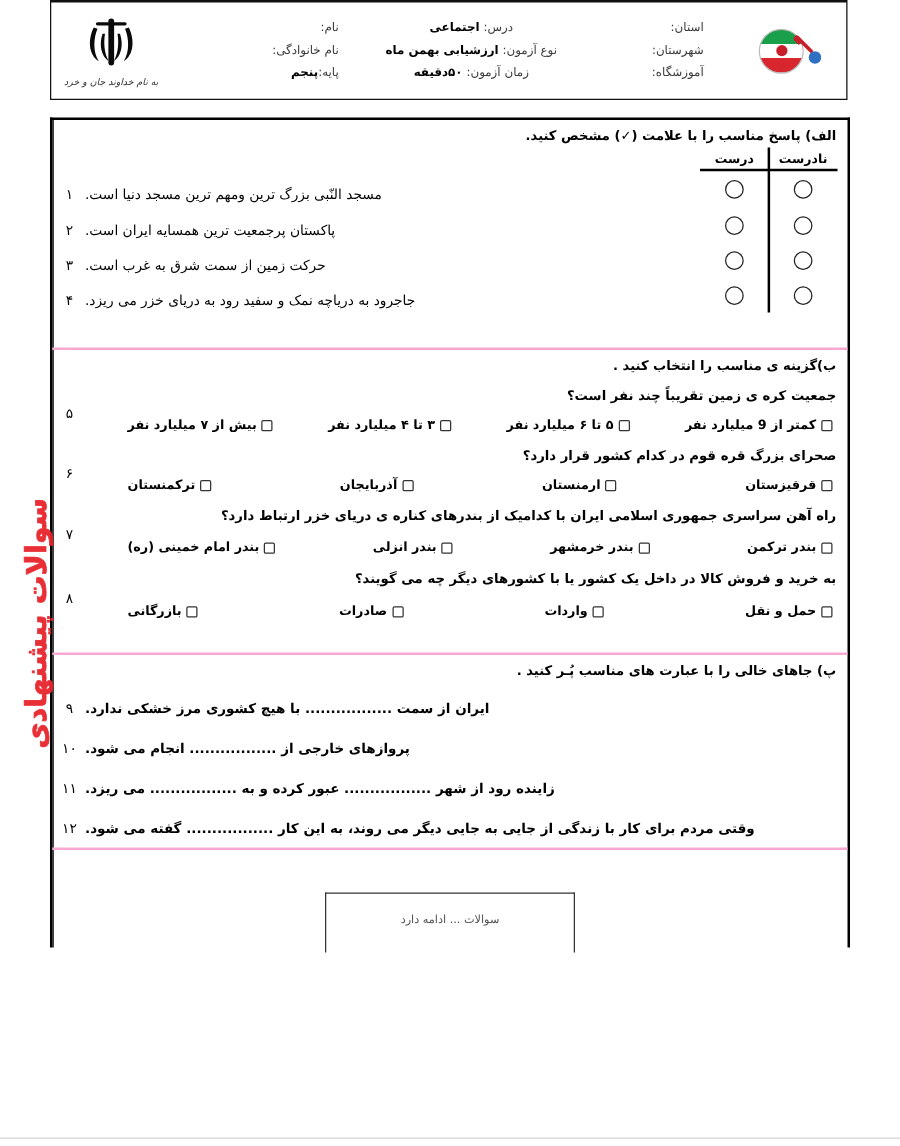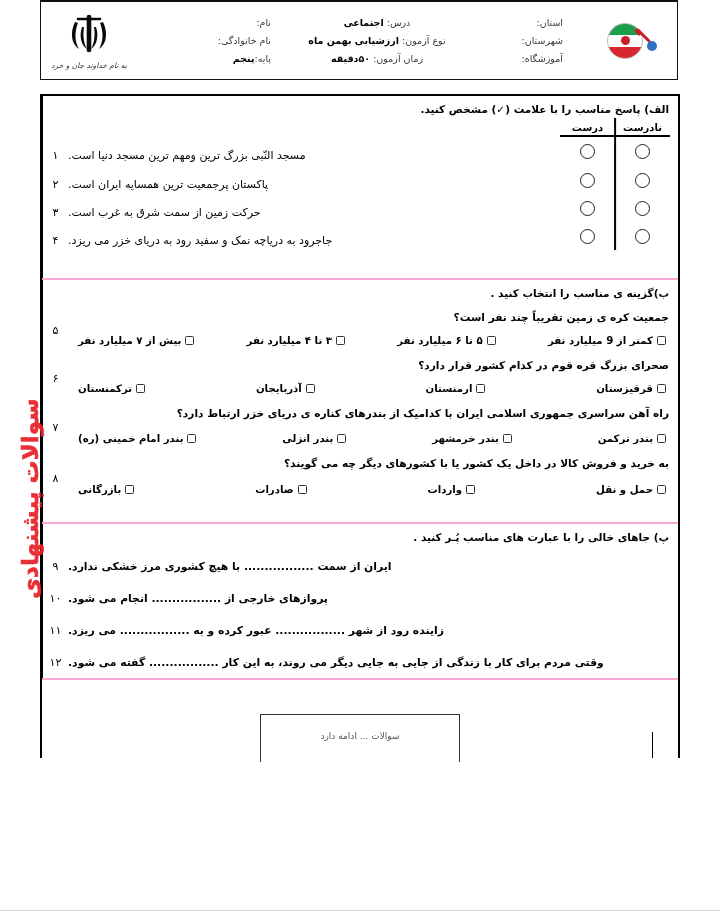--- a/index.html
+++ b/index.html
@@ -131,21 +131,21 @@
     border: 2.2px solid #000;
     border-bottom: none;
     background: #fff;
     position: relative;
   }
   .section {
     border-bottom: 2px solid #f9a8d4;
     display: flex;
     flex-direction: row;
   }
-  .section:last-child { border-bottom: none; flex-direction: column; }
+  .section:last-child { border-bottom: none; }
 
   .num-col {
     width: 26px;
     border-left: 1.4px solid #000;
     flex: 0 0 26px;
     display: flex;
     flex-direction: column;
     align-items: center;
   }
   .num-spacer { height: 26px; }
@@ -222,21 +222,21 @@
   }
   .mc-opts {
     display: flex;
     flex-direction: row;
     justify-content: space-between;
     align-items: center;
     padding: 1px 12px 5px 10px;
     font-size: 10.2px;
     font-weight: bold;
   }
-  .mc-opt { display: flex; flex-direction: row; align-items: center; gap: 4px; white-space: nowrap; }
+  .mc-opt { display: flex; flex-direction: row; align-items: center; gap: 4px; white-space: nowrap; margin-left: 24px; }
   .chk {
     width: 9px; height: 9px;
     border: 1.2px solid #333;
     border-radius: 1.5px;
     background: #fff;
     display: inline-block;
     flex: 0 0 9px;
   }
 
   

